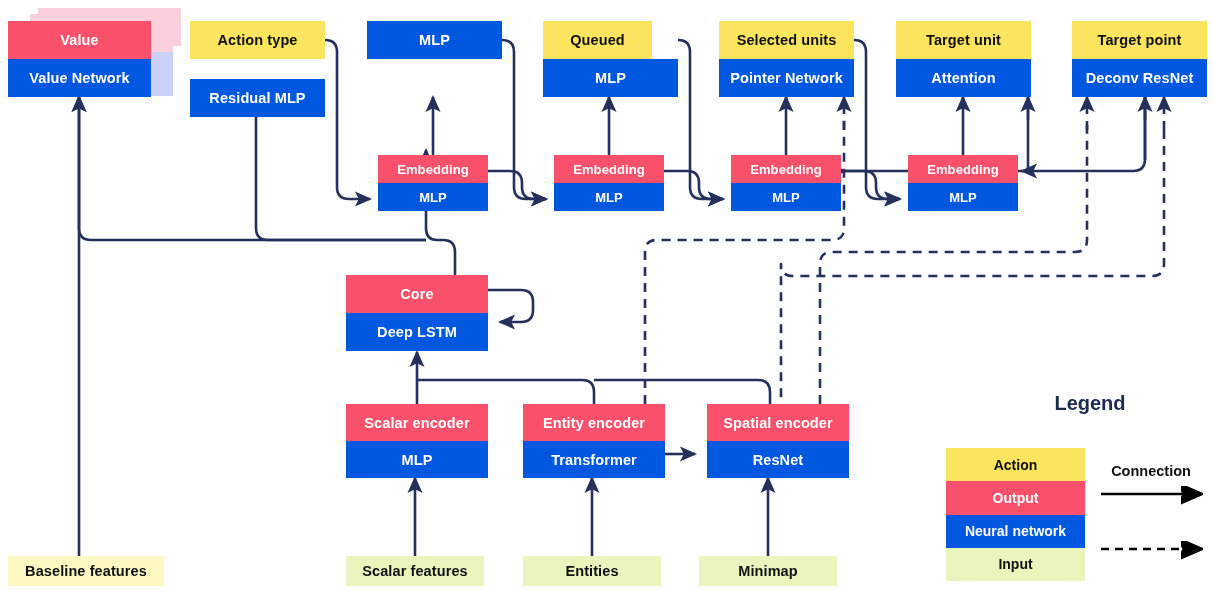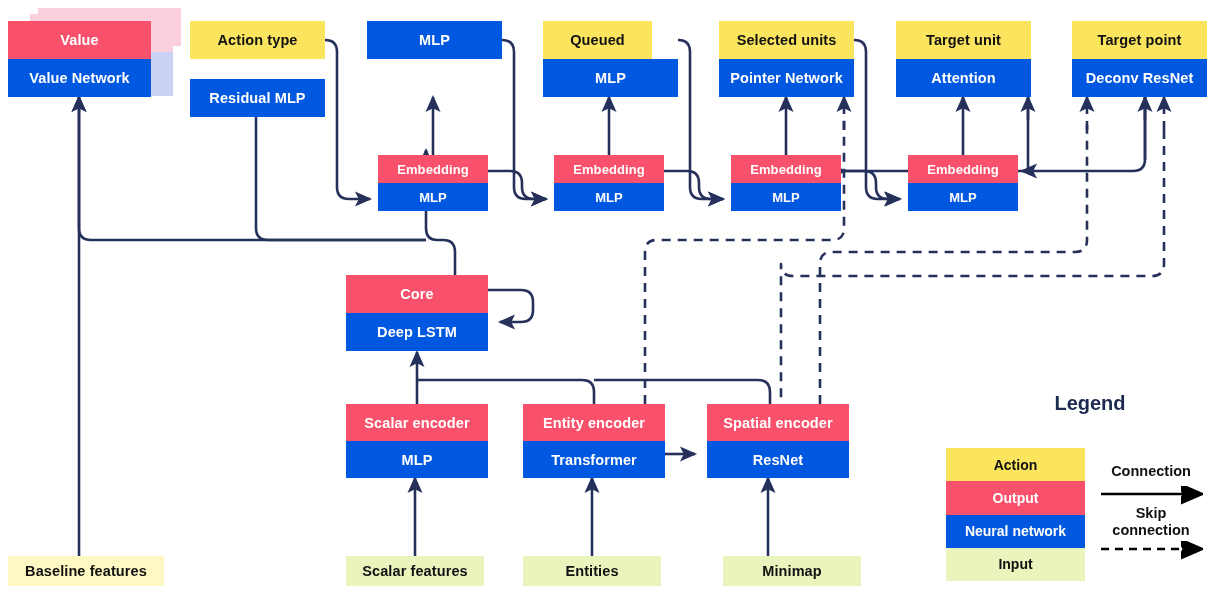--- a/index.html
+++ b/index.html
@@ -158,21 +158,21 @@
         <div class="half" style="background: rgb(249, 80, 107); color: rgb(255, 255, 255); width: 142px; height: 37px;">Entity encoder</div>
         <div class="half" style="background: rgb(0, 87, 224); color: rgb(255, 255, 255); width: 142px; height: 37px;">Transformer</div>
       </div>
       <div class="node" style="left: 699px; top: 404px; width: 142px; padding-left: 8px;">
         <div class="half" style="background: rgb(249, 80, 107); color: rgb(255, 255, 255); width: 142px; height: 37px;">Spatial encoder</div>
         <div class="half" style="background: rgb(0, 87, 224); color: rgb(255, 255, 255); width: 142px; height: 37px;">ResNet</div>
       </div>
       <div class="node half" style="left: 8px; top: 556px; width: 156px; height: 30px; background: #fef9c3; color: rgb(17, 17, 17);">Baseline features</div>
       <div class="node half" style="left: 346px; top: 556px; width: 138px; height: 30px; background: rgb(233, 245, 189); color: rgb(17, 17, 17);">Scalar features</div>
       <div class="node half" style="left: 523px; top: 556px; width: 138px; height: 30px; background: rgb(233, 245, 189); color: rgb(17, 17, 17);">Entities</div>
-      <div class="node half" style="left: 699px; top: 556px; width: 138px; height: 30px; background: rgb(233, 245, 189); color: rgb(17, 17, 17); margin-left: 24px;">Minimap</div>
+      <div class="node half" style="left: 699px; top: 556px; width: 138px; height: 30px; background: rgb(233, 245, 189); color: rgb(17, 17, 17);">Minimap</div>
     </div>
 
   <div class="legend-title" style="left:1054px;top:392px;transform:translateX(-50%);margin-left:36px;">Legend</div>
 
   <div class="legend-box" style="left:946px;top:448px;width:139px;height:133px;" id="legend-stack">
       <div class="lrow" style="width: 139px; height: 33.25px; background: rgb(251, 229, 94); color: rgb(17, 17, 17);">Action</div>
       <div class="lrow" style="width: 139px; height: 33.25px; background: rgb(249, 80, 107); color: rgb(255, 255, 255);">Output</div>
       <div class="lrow" style="width: 139px; height: 33.25px; background: rgb(0, 87, 224); color: rgb(255, 255, 255);">Neural network</div>
       <div class="lrow" style="width: 139px; height: 33.25px; background: rgb(233, 245, 189); color: rgb(17, 17, 17);">Input</div>
     </div>
@@ -183,15 +183,14 @@
         <marker id="ahblk" markerWidth="9" markerHeight="9" refX="6.2" refY="3.2" orient="auto" markerUnits="strokeWidth">
           <path d="M0.4,0.3 L7,3.2 L0.4,6.1 L1.9,3.2 Z" fill="#000"></path>
         </marker>
       </defs>
       <path d="M1101,494 L1196,494"></path>
       <path d="M1101,549 L1196,549" stroke-dasharray="8 6"></path>
     </g>
   </svg>
 
   <div class="lcap" style="left:1101px;top:463px;width:100px;">Connection</div>
-  <div class="lcap" style="left:1101px;top:505px;width:100px;"><span>Skip</span><br><span>connection</span></div>
 
 </div>
 
 </body></html>

